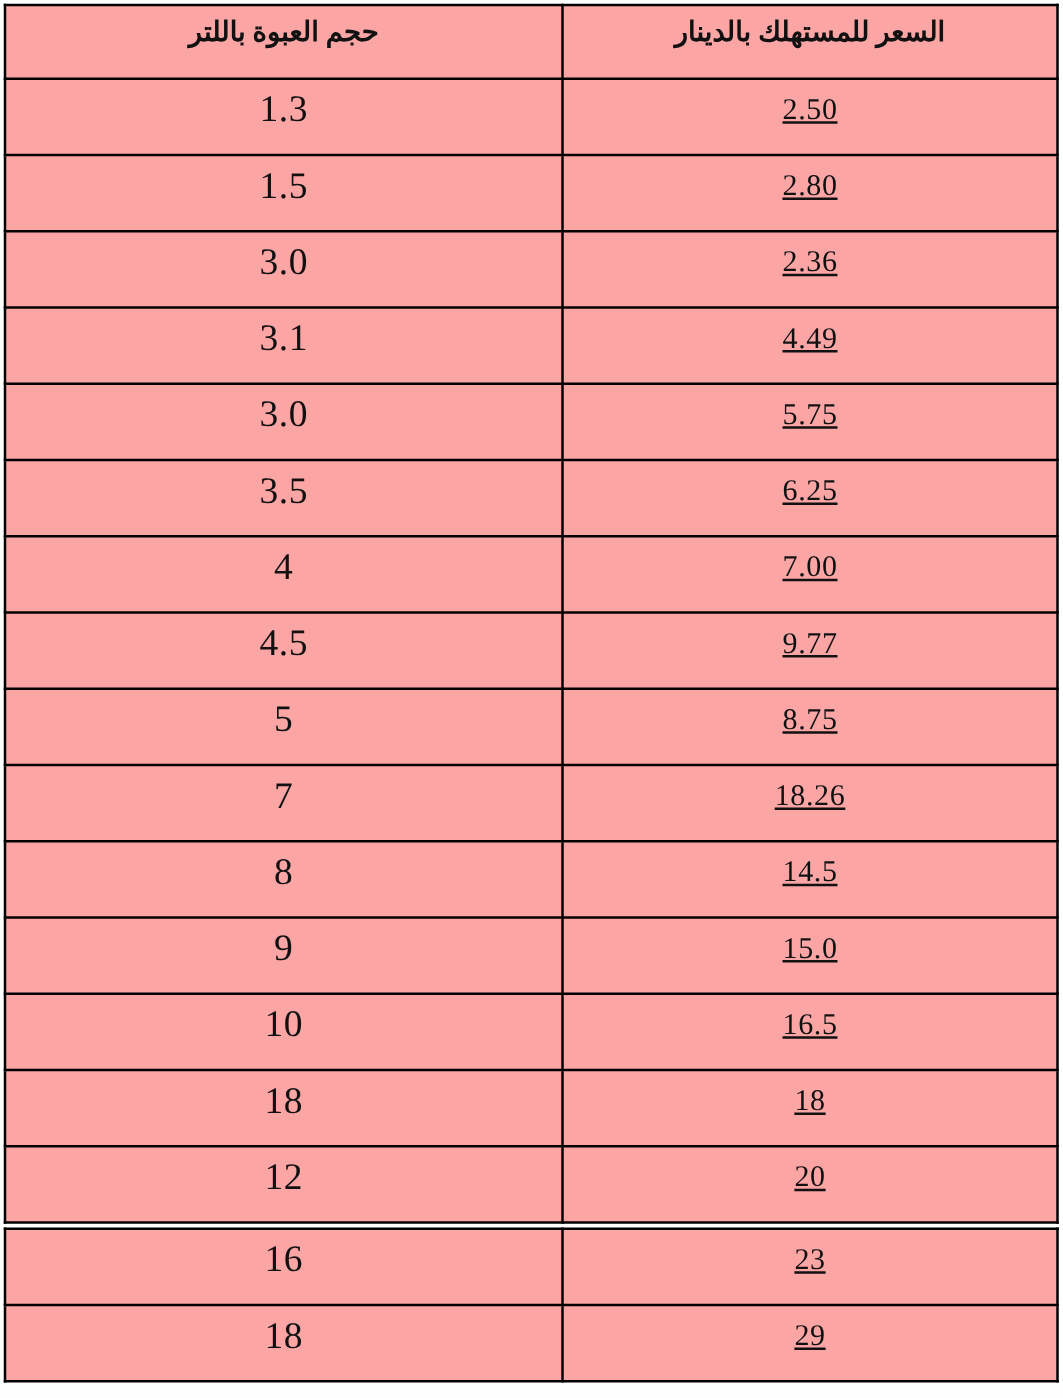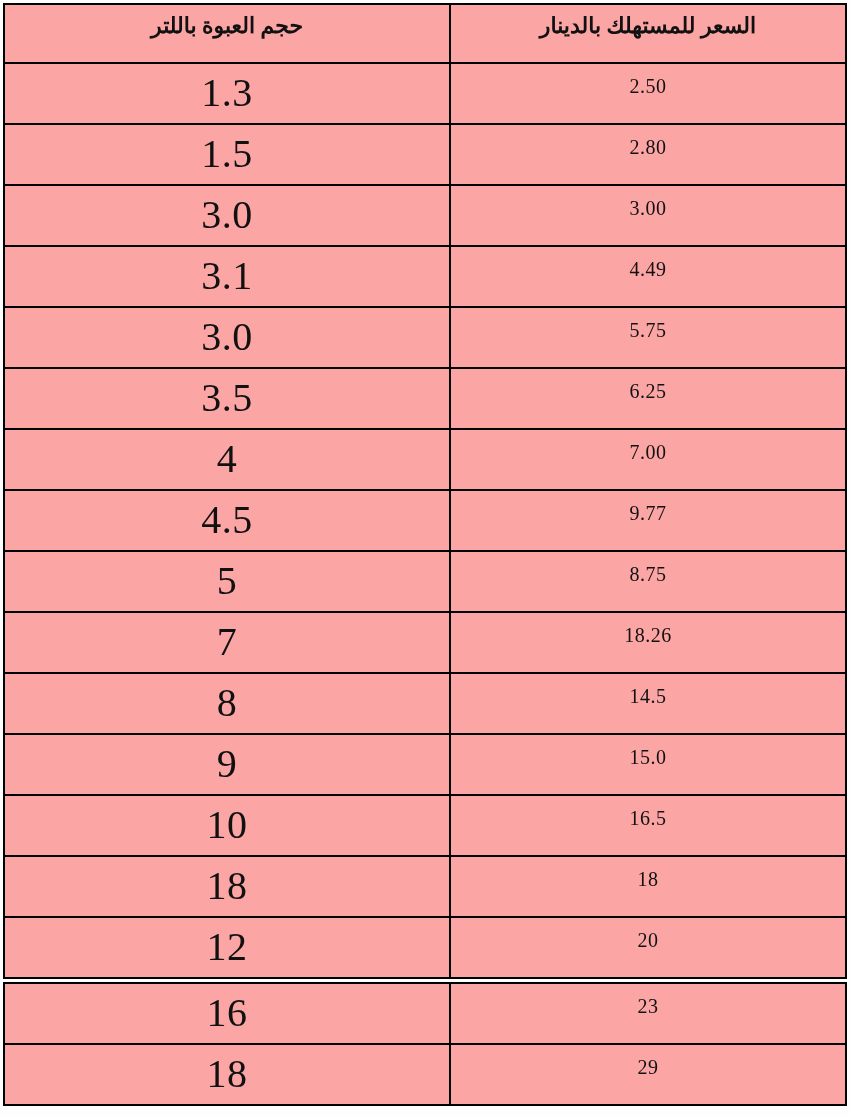--- a/index.html
+++ b/index.html
@@ -72,31 +72,32 @@
 
   .cell {
     display: block;
     text-align: center;
     direction: ltr;
     unicode-bidi: embed;
     white-space: nowrap;
   }
 
   .cell-vol {
-    font-size: 40px;
+    font-size: 30px;
     line-height: 1;
     padding-top: 9px;
     letter-spacing: 0.5px;
   }
 
   .cell-price {
-    font-size: 20px;
+    font-size: 24px;
     line-height: 1;
     padding-top: 12px;
     letter-spacing: 0.5px;
+    text-decoration: underline;
   }
 
   
   .page, .tbl { -webkit-font-smoothing: antialiased; }
 </style>
 </head>
 <body>
 
 <div class="page">
 
@@ -127,21 +128,21 @@
       <tr>
         <td>
             <span class="cell cell-price">2.80</span>
           </td>
         <td>
             <span class="cell cell-vol">1.5</span>
           </td>
       </tr>
       <tr>
         <td>
-            <span class="cell cell-price">3.00</span>
+            <span class="cell cell-price">2.36</span>
           </td>
         <td>
             <span class="cell cell-vol">3.0</span>
           </td>
       </tr>
       <tr>
         <td>
             <span class="cell cell-price">4.49</span>
           </td>
         <td>

